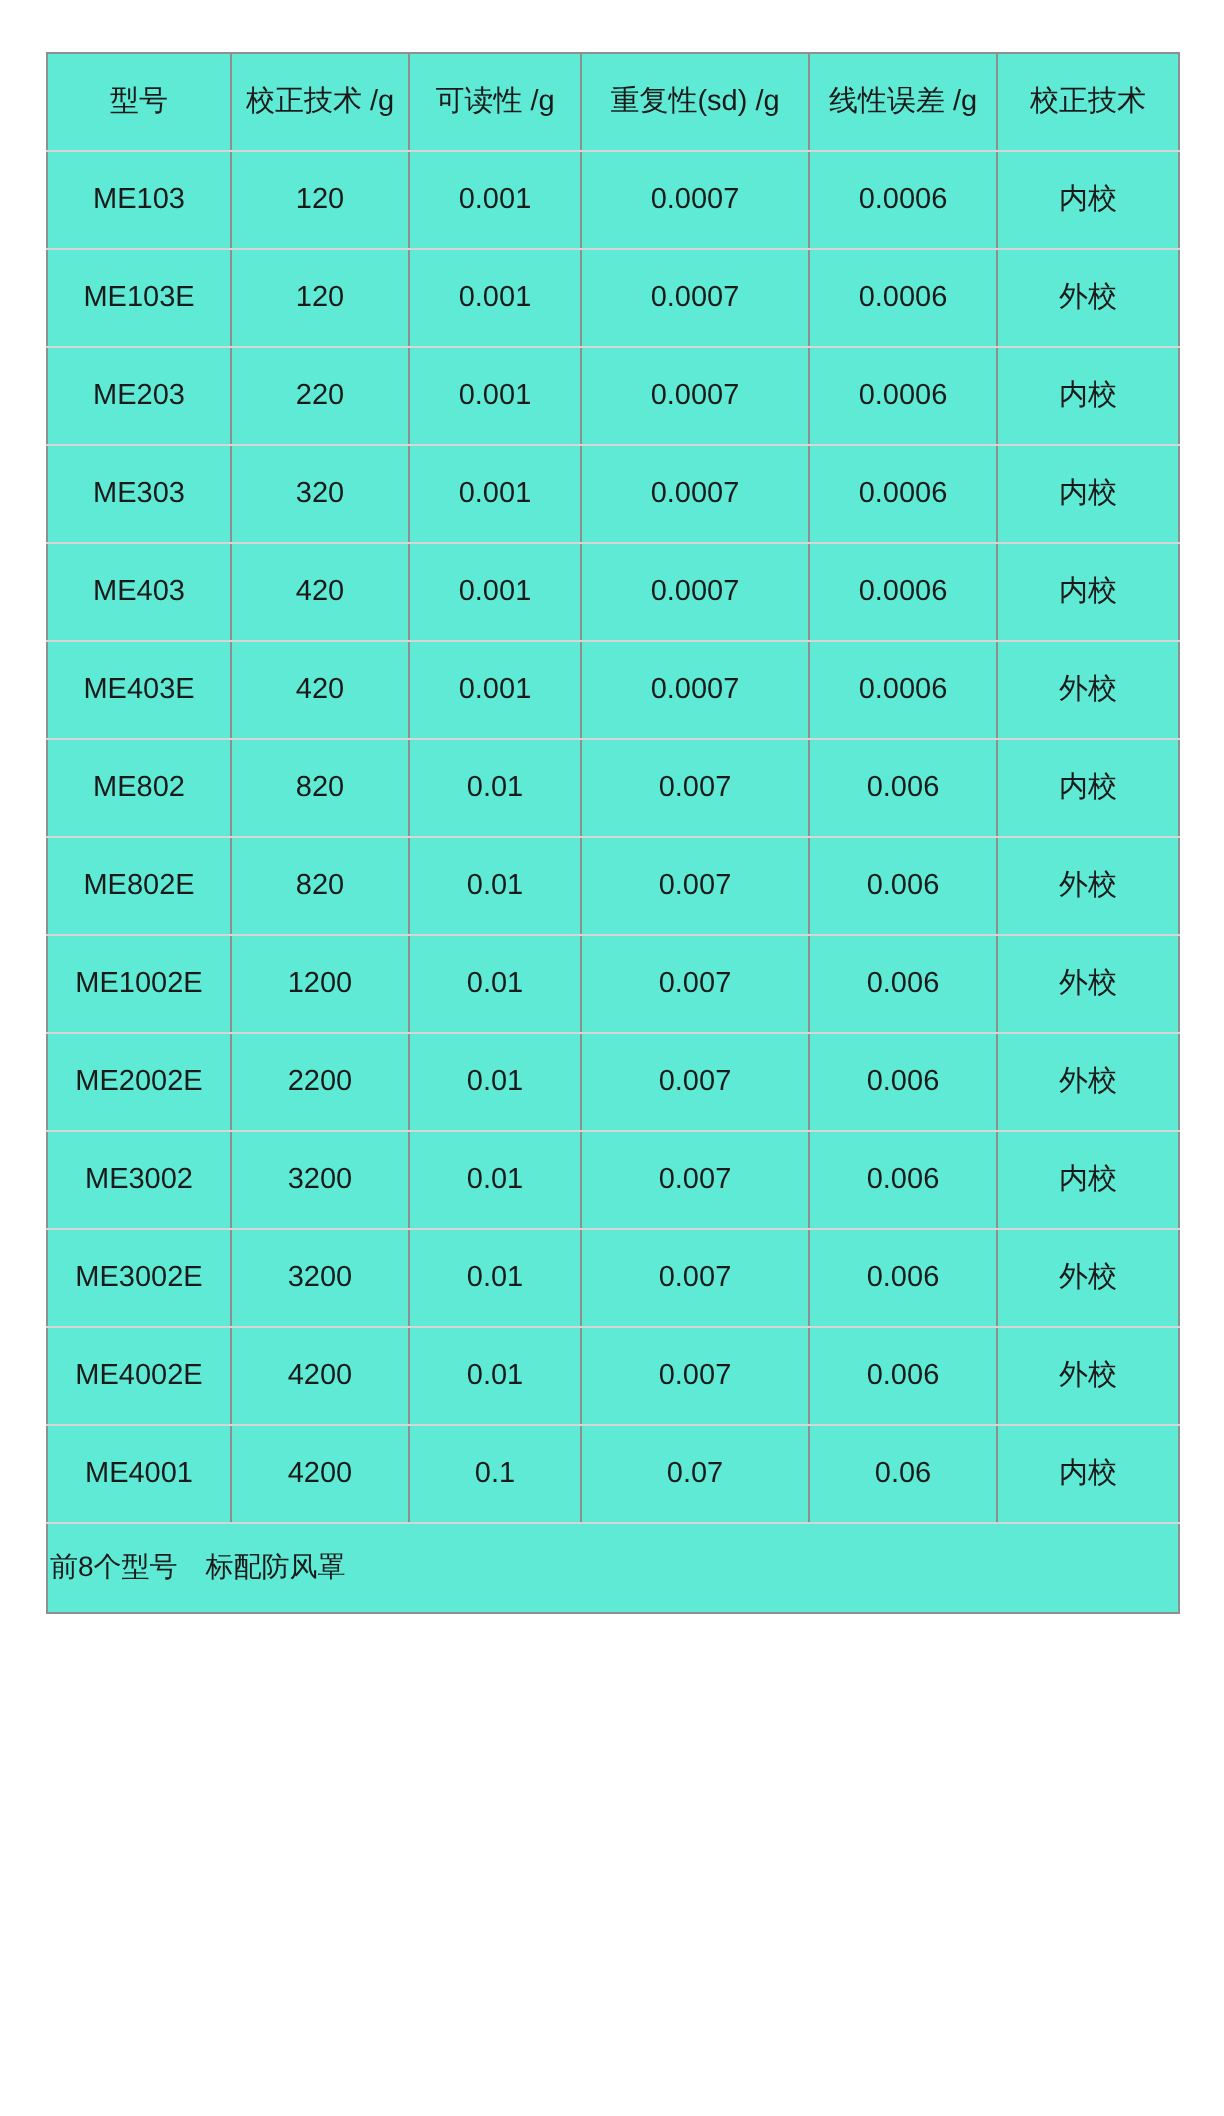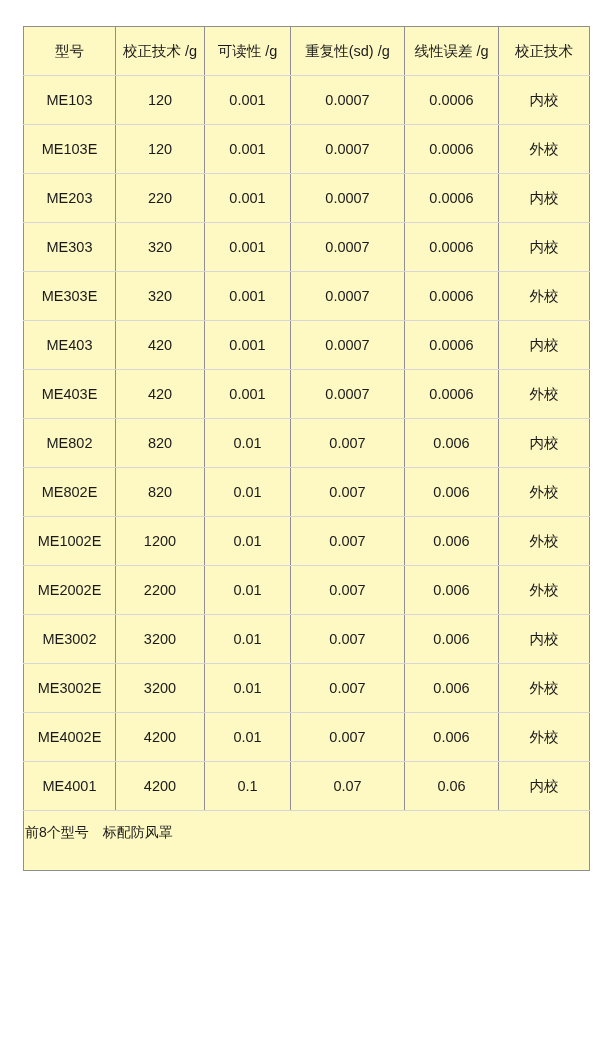--- a/index.html
+++ b/index.html
@@ -20,21 +20,21 @@
     position: absolute;
     left: 23px;
     top: 26px;
     width: 566px;
   }
 
   table.spec-table {
     border-collapse: collapse;
     table-layout: fixed;
     width: 566px;
-    background: #fef9c3;
+    background: #5eead4;
   }
 
   table.spec-table col.c-model   { width: 92px;  }
   table.spec-table col.c-cap     { width: 89px;  }
   table.spec-table col.c-read    { width: 86px;  }
   table.spec-table col.c-rep     { width: 114px; }
   table.spec-table col.c-lin     { width: 94px;  }
   table.spec-table col.c-cal     { width: 91px;  }
 
   table.spec-table th,
@@ -61,21 +61,21 @@
   }
 
   table.spec-table tbody tr:last-child td {
     border-bottom: 1px solid #8f8f8f;
   }
 
   
   table.spec-table tr.footnote-row td {
     height: 44px;
     text-align: left;
-    padding: 0 0 15px 1px;
+    padding: 0 0 0 1px;
     font-size: 14px;
     border-left: 1px solid #8f8f8f;
     border-right: 1px solid #8f8f8f;
     border-top: 1px solid #8f8f8f;
     border-bottom: 1px solid #8f8f8f;
     margin-top: 33px;
   }
 </style>
 </head>
 <body>
@@ -127,28 +127,20 @@
         </tr>
         <tr>
           <td>ME303</td>
           <td>320</td>
           <td>0.001</td>
           <td>0.0007</td>
           <td>0.0006</td>
           <td>内校</td>
         </tr>
         <tr>
-          <td>ME303E</td>
-          <td>320</td>
-          <td>0.001</td>
-          <td>0.0007</td>
-          <td>0.0006</td>
-          <td>外校</td>
-        </tr>
-        <tr>
           <td>ME403</td>
           <td>420</td>
           <td>0.001</td>
           <td>0.0007</td>
           <td>0.0006</td>
           <td>内校</td>
         </tr>
         <tr>
           <td>ME403E</td>
           <td>420</td>

